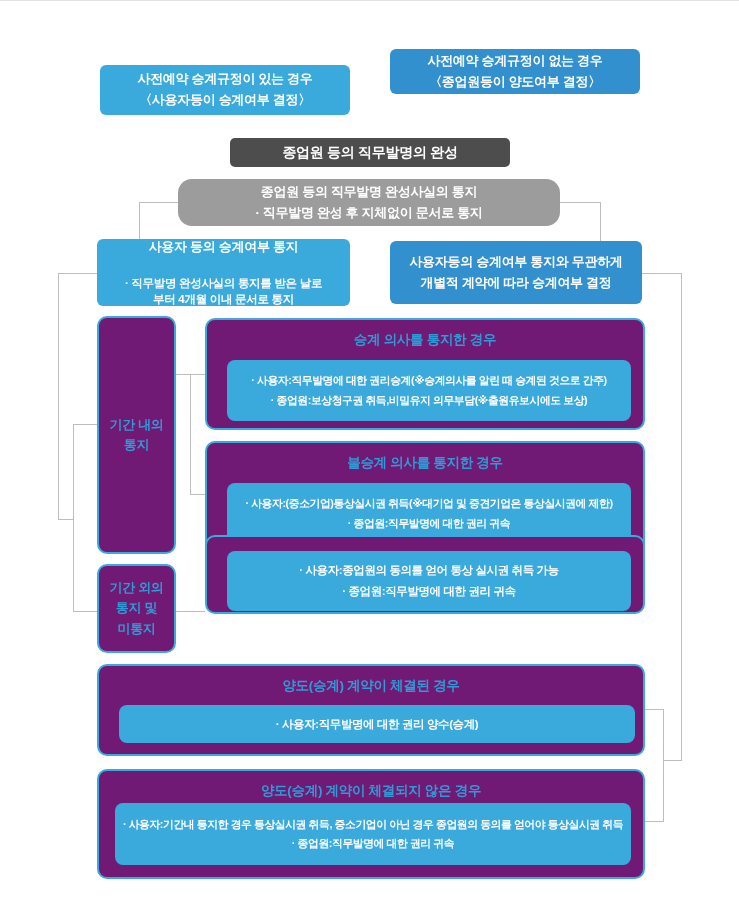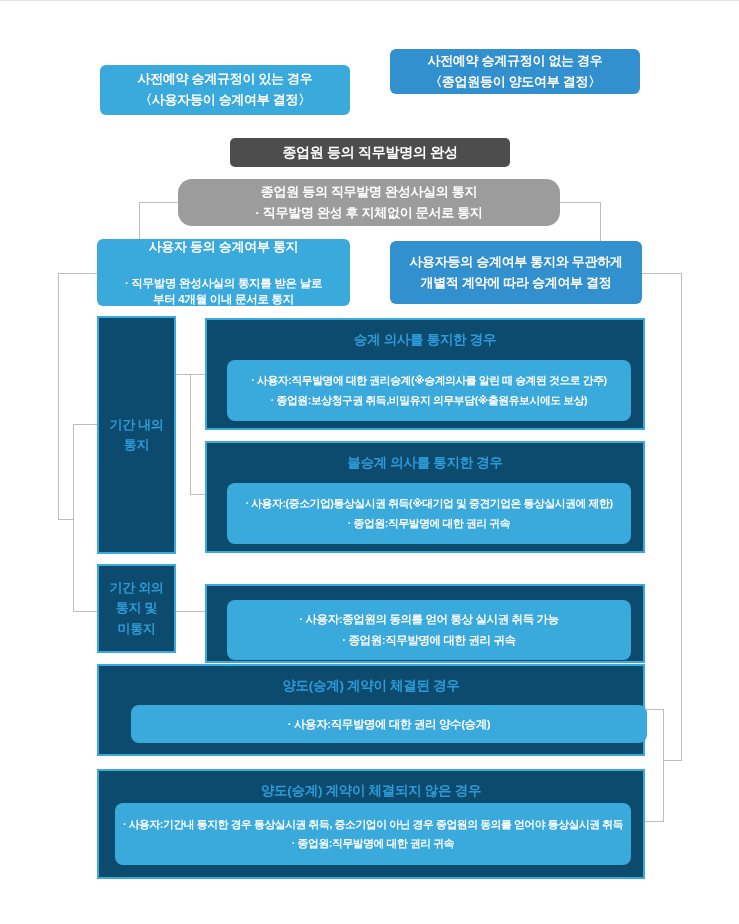--- a/index.html
+++ b/index.html
@@ -17,22 +17,22 @@
     position: absolute; box-sizing: border-box;
     display: flex; flex-direction: column;
     align-items: center; justify-content: center;
     text-align: center; color: #fff; font-weight: bold;
   }
   .fill-light   { background: var(--light-blue); border-radius: 6px; }
   .fill-dark    { background: var(--dark-blue);  border-radius: 6px; }
   .fill-charcoal{ background: var(--dark-gray);  border-radius: 5px; }
   .fill-gray    { background: var(--mid-gray);   border-radius: 14px; }
   .outline {
-    background: #0c4a6e; border: 2px solid var(--light-blue);
-    border-radius: 0; color: var(--blue-text);
+    background: #701a75; border: 2px solid var(--light-blue);
+    border-radius: 10px; color: var(--blue-text);
   }
   .sec { position: absolute; box-sizing: border-box; }
   .sec-title {
     position: absolute; top: 11px; left: 0; right: 0;
     text-align: center; font-weight: bold; font-size: 13.5px;
     color: var(--blue-text); letter-spacing: -0.3px;
   }
   .inner {
     position: absolute; box-sizing: border-box;
     background: var(--light-blue); border-radius: 8px;
@@ -102,30 +102,30 @@
   </div>
 
   <div class="sec outline" style="left:205px; top:440px; width:440px; height:112px;">
     <div class="sec-title">불승계 의사를 통지한 경우</div>
     <div class="inner" style="left:20px; top:40px; width:404px; height:61px;">
       <div>· 사용자:(중소기업)통상실시권 취득(※대기업 및 중견기업은 통상실시권에 제한)</div>
       <div>· 종업원:직무발명에 대한 권리 귀속</div>
     </div>
   </div>
 
-  <div class="sec outline" style="left:205px; top:583px; width:440px; height:79px;">
+  <div class="sec outline" style="left:205px; top:534px; width:440px; height:79px;">
     <div class="inner" style="left:20px; top:14px; width:404px; height:60px; font-size:11.5px;">
       <div>· 사용자:종업원의 동의를 얻어 통상 실시권 취득 가능</div>
       <div>· 종업원:직무발명에 대한 권리 귀속</div>
     </div>
   </div>
 
   <div class="sec outline" style="left:97px; top:663px; width:548px; height:92px;">
     <div class="sec-title">양도(승계) 계약이 체결된 경우</div>
-    <div class="inner row" style="left:32px; top:39px; width:516px; height:38px; justify-content:center;">
+    <div class="inner row" style="left:20px; top:39px; width:516px; height:38px; justify-content:center;">
       <div>· 사용자:직무발명에 대한 권리 양수(승계)</div>
     </div>
   </div>
 
   <div class="sec outline" style="left:97px; top:768px; width:548px; height:110px;">
     <div class="sec-title">양도(승계) 계약이 체결되지 않은 경우</div>
     <div class="inner" style="left:16px; top:32px; width:516px; height:62px;">
       <div>· 사용자:기간내 통지한 경우 통상실시권 취득, 중소기업이 아닌 경우 종업원의 동의를 얻어야 통상실시권 취득</div>
       <div>· 종업원:직무발명에 대한 권리 귀속</div>
     </div>

